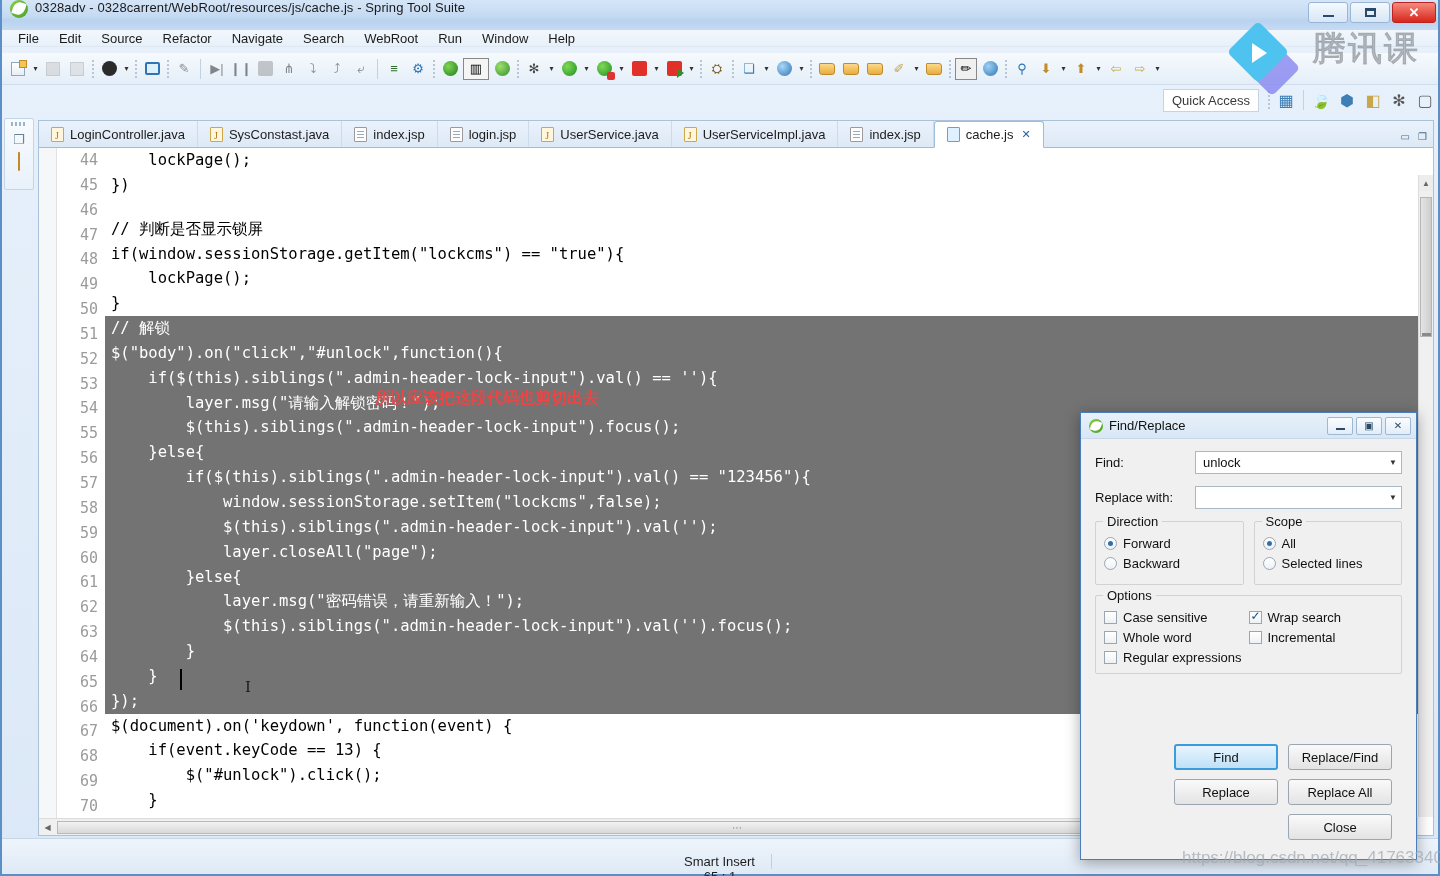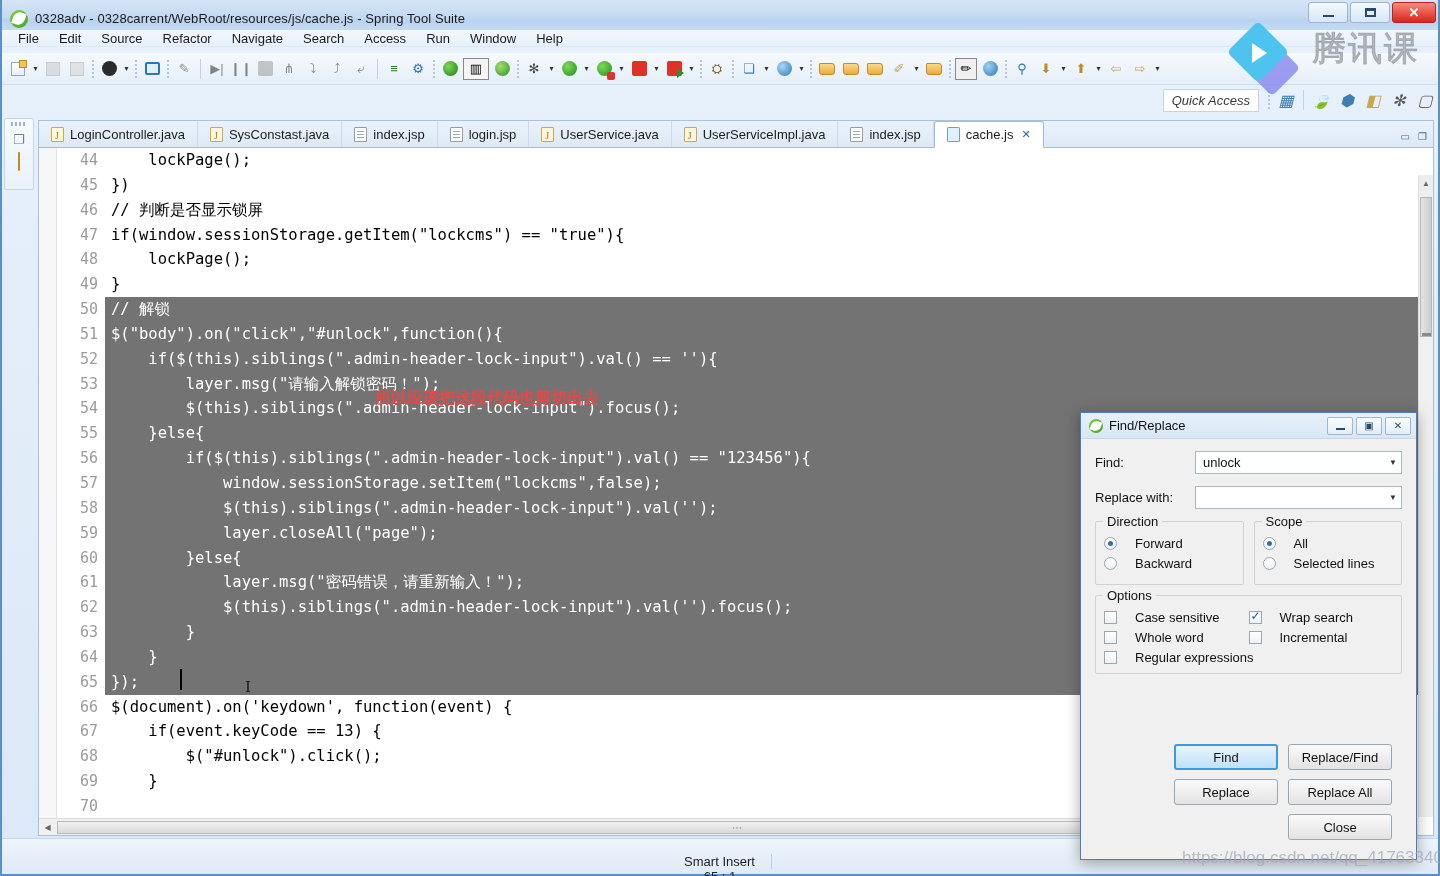--- a/index.html
+++ b/index.html
@@ -15,21 +15,21 @@
     background: linear-gradient(to bottom, #e8f1fb 0%, #dbe8f7 100%);
     border: 2px solid #5a8fc7;
     border-top: none;
   }
 
   
   .titlebar {
     position: absolute; top: 0; left: 0; right: 0; height: 38px;
     background: linear-gradient(to bottom, #d5e5f7 0%, #c4daf2 45%, #b9d2ef 55%, #cfe2f7 100%);
     border-bottom: 1px solid #a8c4e0;
-    display: flex; align-items: center;
+    display: flex; align-items: flex-start;
   }
   .title-logo {
     width: 18px; height: 18px; margin: 0 7px 0 8px;
     border-radius: 50%;
     background: radial-gradient(circle at 35% 35%, #8fd34a, #3f9b1f);
     position: relative; overflow: hidden; flex: none;
   }
   .title-logo::after {
     content: ""; position: absolute; left: 3px; top: 2px;
     width: 12px; height: 13px; background: #fff;
@@ -85,21 +85,21 @@
      background: repeating-linear-gradient(to bottom,#b7c6d6 0 2px, transparent 2px 4px); }
   .sq { width: 15px; height: 15px; border-radius: 2px; display:inline-block;}
   .circ { width: 15px; height: 15px; border-radius: 50%; display:inline-block;}
   .folder { width:16px;height:12px;border-radius:1px 3px 3px 3px;
      background:linear-gradient(to bottom,#fcd98a,#e9ab3c); border:1px solid #c08b28;}
   .disabled { opacity: .45; filter: grayscale(1); }
 
   
   .qa-row {
     position: absolute; top: 85px; right: 0; height: 30px;
-    display: flex; align-items: center; font-style: italic;
+    display: flex; align-items: center;
   }
   .qa-box {
     font-size: 13px; color: #3a3a3a; background: #fff;
     border: 1px solid #c6d4e2; padding: 3px 8px; margin-right: 6px;
     white-space: nowrap;
   }
   .qa-ico { width: 22px; height: 22px; display:inline-flex;align-items:center;justify-content:center;margin:0 2px;}
 
   
   .minibar {
@@ -160,21 +160,21 @@
     padding-right: 7px; color: #9b9b9b; font-size: 15px;
     font-family: "DejaVu Sans Mono", monospace;
   }
   .codecol { position: relative; flex: 1; overflow: hidden; }
   .gutter .ln, .codecol .cl { height: 24.85px; line-height: 24.85px; white-space: pre; }
   .codecol .cl {
     font-family: "DejaVu Sans Mono", monospace; font-size: 15.5px; color: #000;
     padding-left: 6px;
   }
   .cl.sel { background: #737373; color: #fff; }
-  .cmt { color: #3f7f5f; }
+  .cmt { color: #3f7f5f; margin-top: 19px; }
 
   .overlay-note {
     position: absolute; left: 336px; top: 267px;
     font-size: 16px; color: #ef4444; font-weight: bold;
     font-family: "DejaVu Sans", sans-serif; white-space: nowrap;
   }
   .caret {
     position: absolute; left: 178px; top: 669px; width: 2px; height: 21px; background: #000;
   }
   .ibeam {
@@ -263,21 +263,21 @@
   .group {
     border: 1px solid #d2d2d2; border-radius: 2px; position: relative;
     padding: 14px 8px 8px 8px; margin-bottom: 10px;
   }
   .group > .glabel {
     position: absolute; top: -8px; left: 7px; background: #f0f0f0;
     padding: 0 4px; font-size: 13px; color: #111;
   }
   .groups-row { display: flex; gap: 10px; }
   .groups-row .group { flex: 1; margin-bottom: 10px; }
-  .opt { display: flex; align-items: center; gap: 18px; font-size: 13px; color: #111;
+  .opt { display: flex; align-items: center; gap: 6px; font-size: 13px; color: #111;
      margin-bottom: 5px; white-space: nowrap;}
   .radio {
     width: 13px; height: 13px; border-radius: 50%; flex: none;
     border: 1px solid #9aa6b2; background: linear-gradient(to bottom,#fff,#eef1f4);
     position: relative;
   }
   .radio.on::after {
     content:""; position:absolute; left:3px; top:3px; width:5px; height:5px;
     border-radius:50%; background:#2f6fae;
   }
@@ -354,21 +354,21 @@
     </div>
   </div>
 
   <div class="menubar">
     <div class="menu-item">File</div>
     <div class="menu-item">Edit</div>
     <div class="menu-item">Source</div>
     <div class="menu-item">Refactor</div>
     <div class="menu-item">Navigate</div>
     <div class="menu-item">Search</div>
-    <div class="menu-item">Access</div>
+    <div class="menu-item">WebRoot</div>
     <div class="menu-item">Run</div>
     <div class="menu-item">Window</div>
     <div class="menu-item">Help</div>
   </div>
 
   <div class="toolbar">
     <div class="tb-ico">
       <span style="display:inline-block;width:14px;height:14px;background:linear-gradient(to bottom,#fff,#e8eef6);border:1px solid #8fa6bd;position:relative;">
         <span style="position:absolute;right:-3px;top:-3px;width:8px;height:8px;background:#f5c451;border:1px solid #c08b28;"></span>
       </span>

